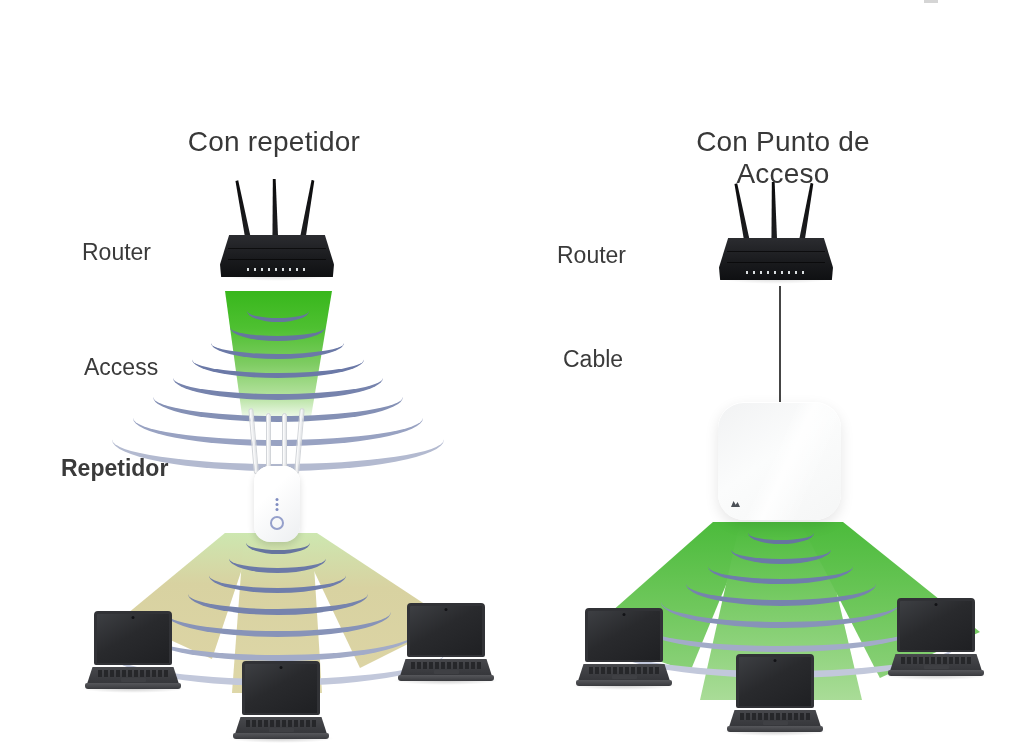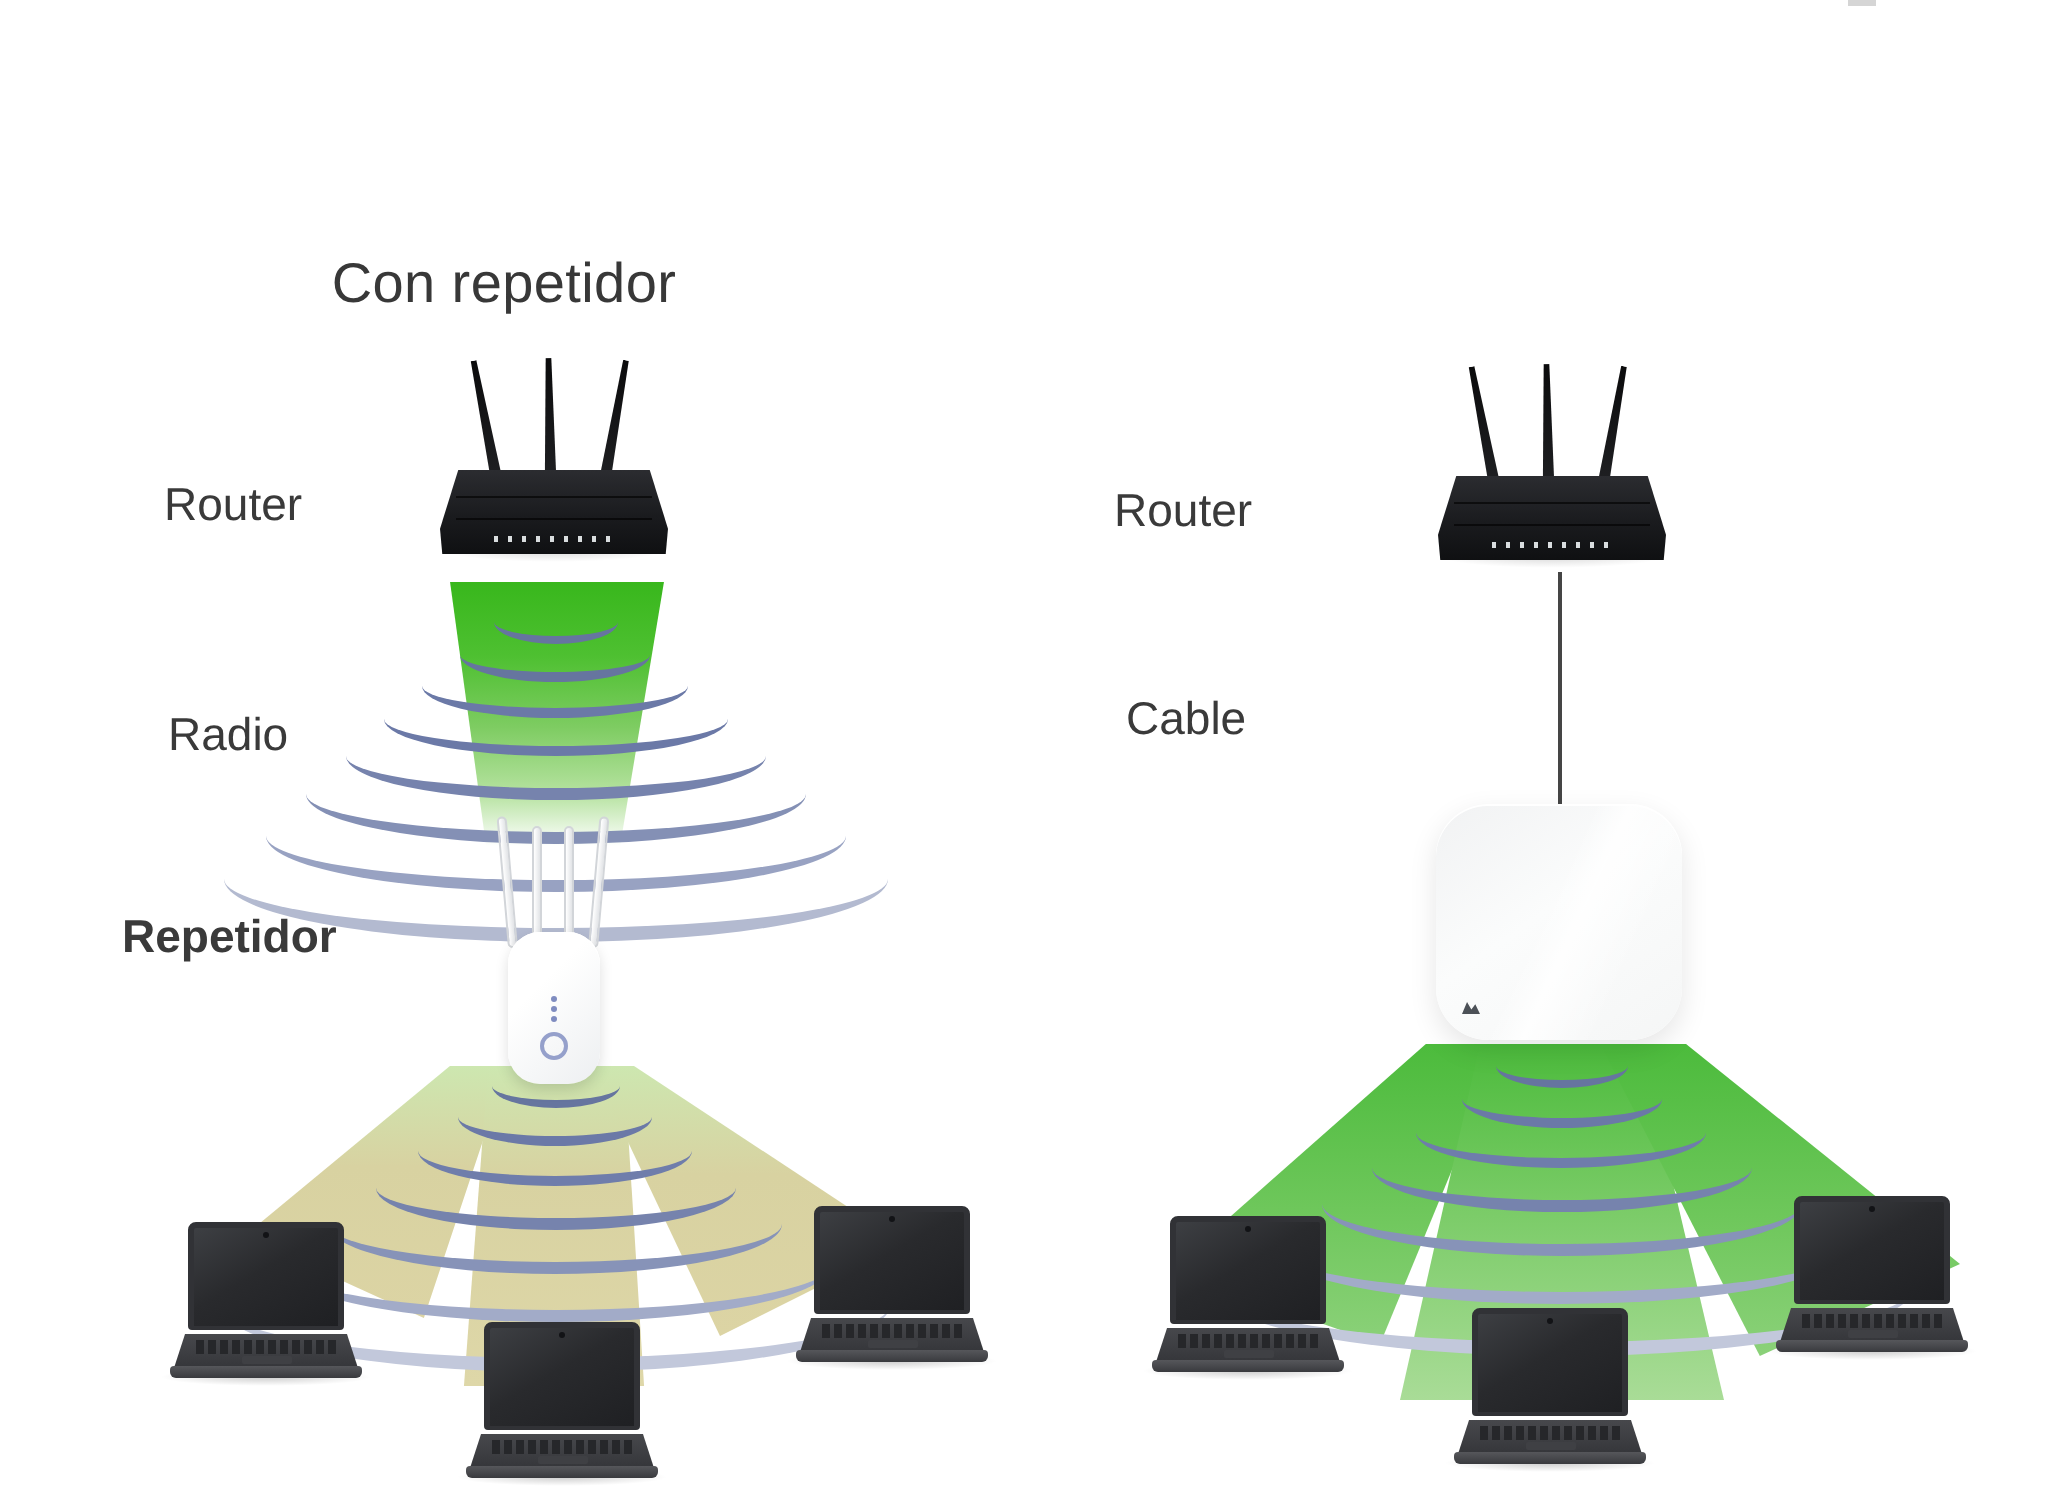--- a/index.html
+++ b/index.html
@@ -98,23 +98,23 @@
 
   .speck{position:absolute;left:924px;top:0;width:14px;height:3px;background:#c3c3c3;opacity:.7;z-index:4;}
 </style>
 </head>
 <body>
 
 <div class="stage">
   <div class="speck"></div>
 
   <div class="layer">
-    <div class="title" style="left:120px;top:126px;width:264px;">Con repetidor</div>
+    <div class="title" style="left:142px;top:126px;width:264px;">Con repetidor</div>
     <div class="lbl" style="left:82px;top:239px;">Router</div>
-    <div class="lbl" style="left:84px;top:354px;">Radio</div>
+    <div class="lbl" style="left:84px;top:354px;">Access</div>
     <div class="lbl" style="left:61px;top:455px;font-weight:bold;">Repetidor</div>
 
     <div class="beam beam-top"></div>
 
     <div class="beam lf-left"></div>
     <div class="beam lf-mid"></div>
     <div class="beam lf-right"></div>
 
     <i class="wv" style="left:247px;top:300px;width:62px;height:18px;border-bottom:4px solid #66759f;"></i>
     <i class="wv" style="left:230px;top:314px;width:95px;height:22px;border-bottom:5px solid #66759f;"></i>
@@ -187,20 +187,21 @@
         </div>
       <div class="lt-deck">
           <div class="lt-keys"></div>
           <div class="lt-pad"></div>
         </div>
       <div class="lt-base"></div>
     </div>
   </div>
 
   <div class="layer">
+    <div class="title" style="left:651px;top:126px;width:264px;">Con Punto de Acceso</div>
     <div class="lbl" style="left:557px;top:242px;">Router</div>
     <div class="lbl" style="left:563px;top:346px;">Cable</div>
 
     <div class="cable"></div>
 
     <div class="beam rf-left"></div>
     <div class="beam rf-mid"></div>
     <div class="beam rf-right"></div>
 
     <i class="wv" style="left:748px;top:522px;width:66px;height:18px;border-bottom:4px solid #66759f;"></i>

